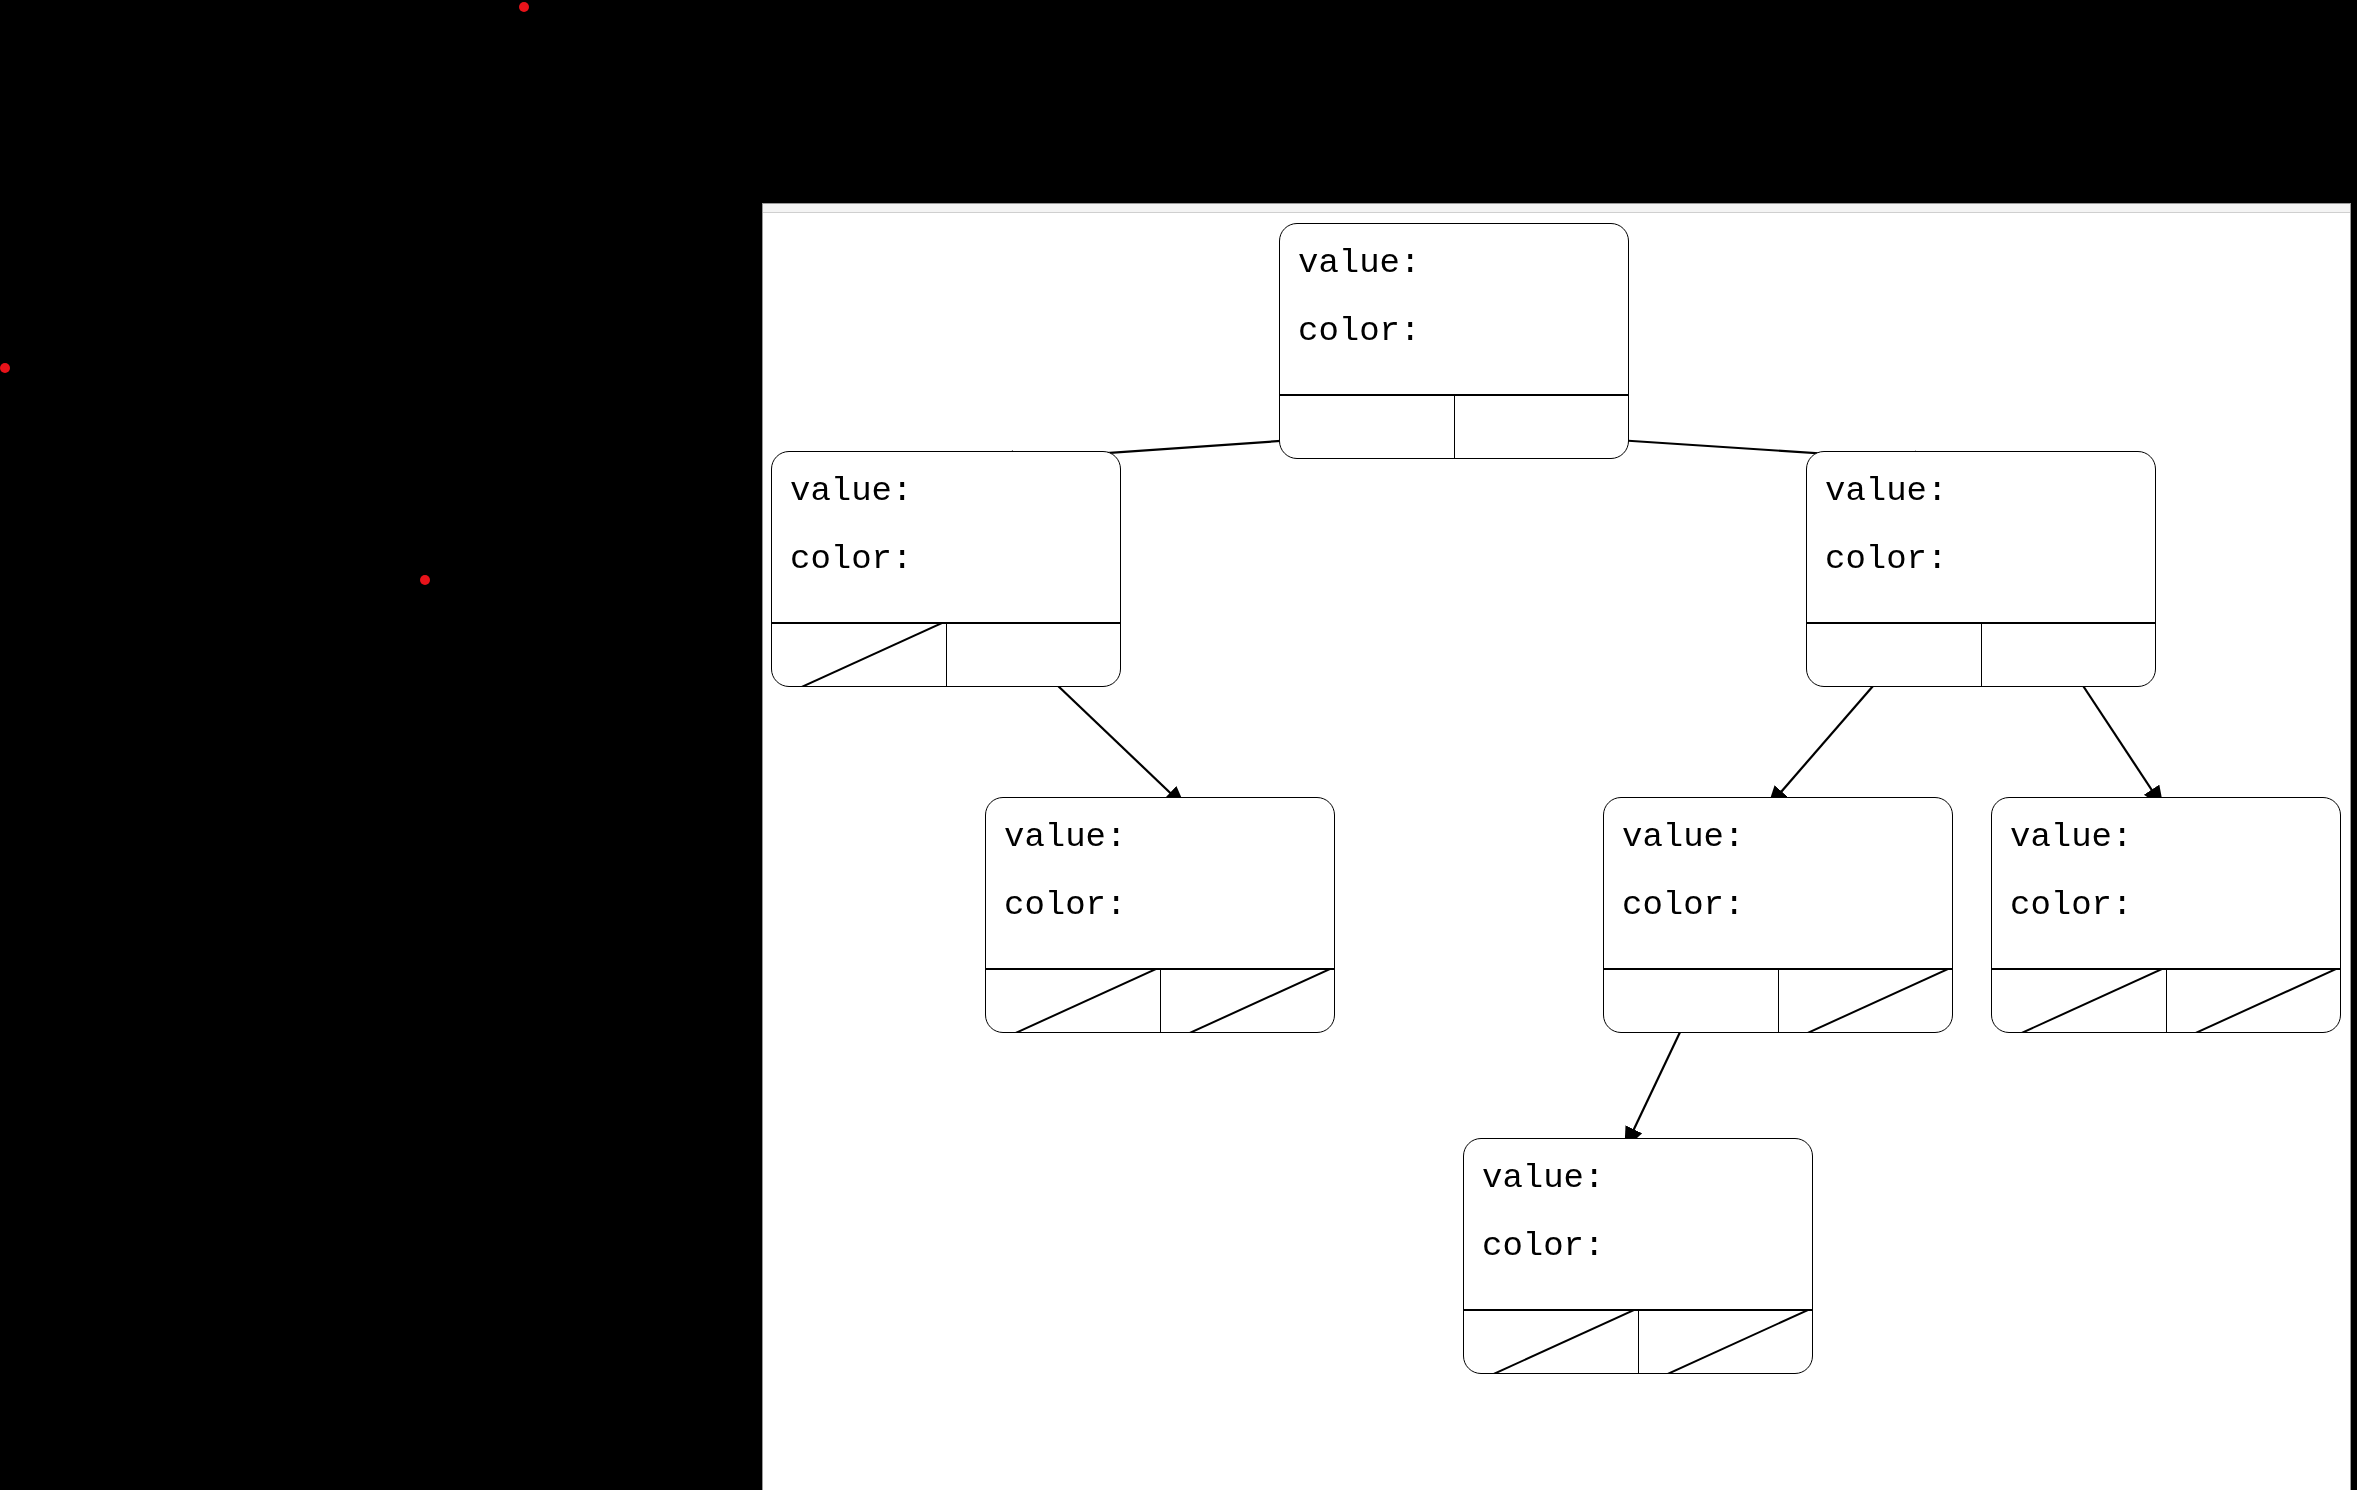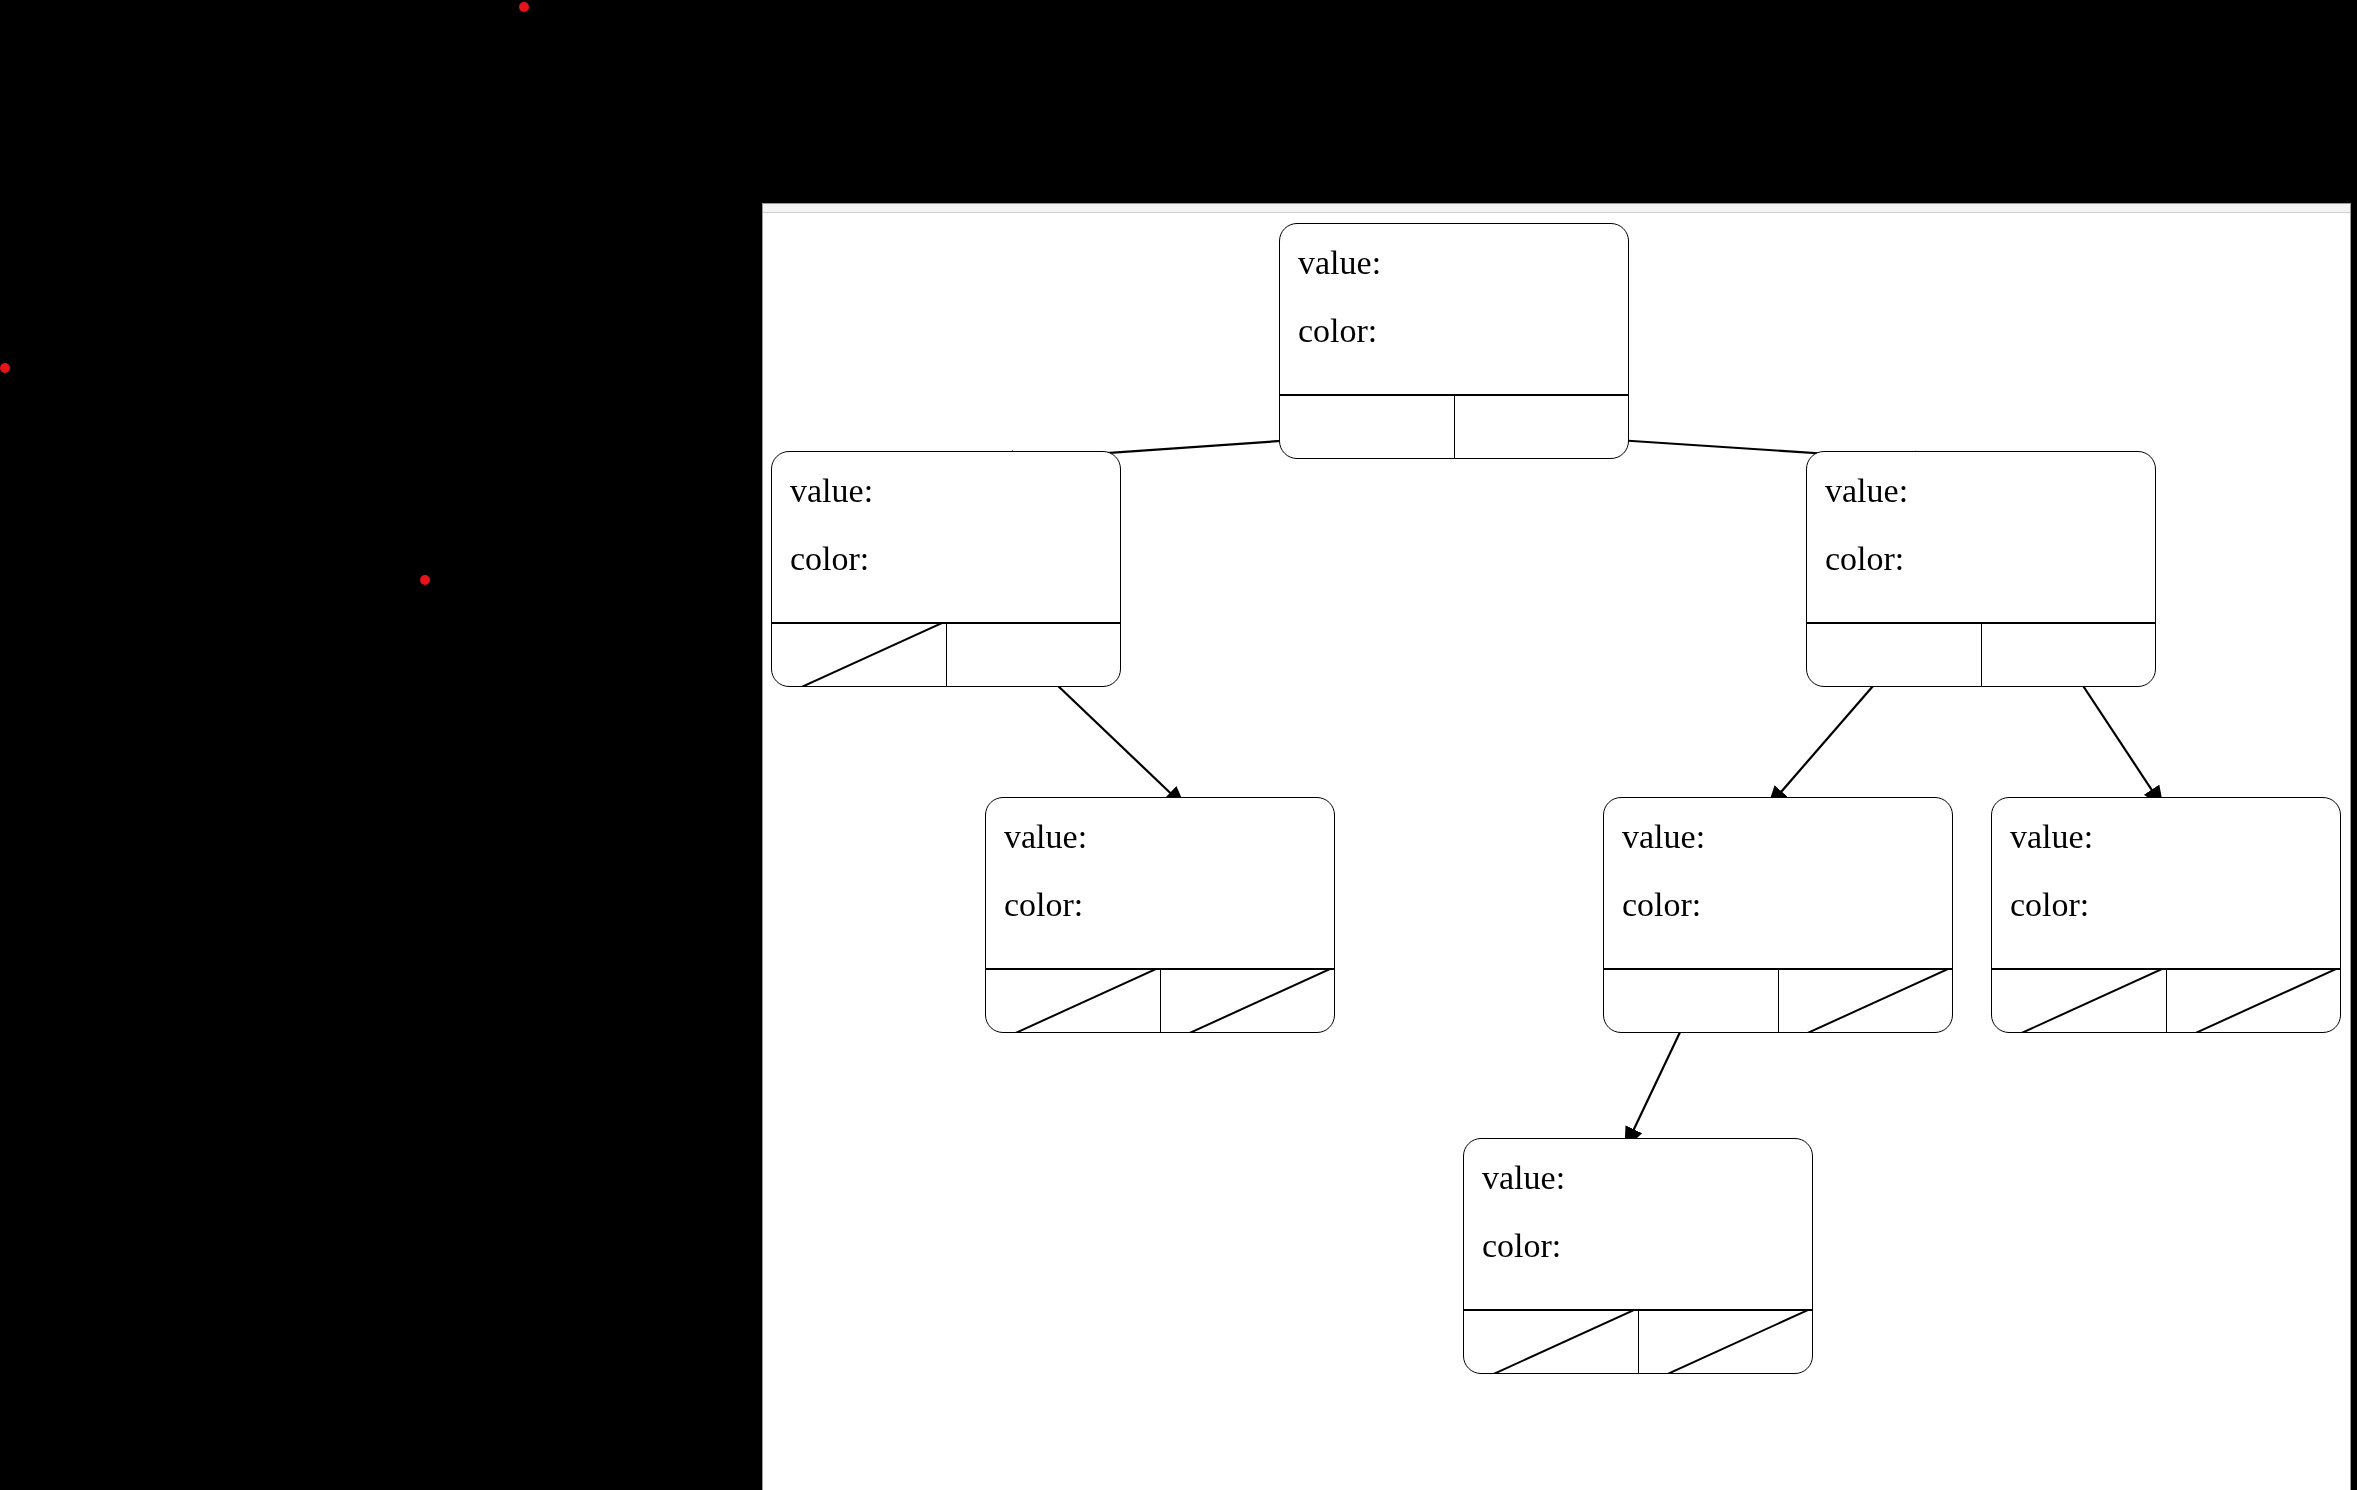--- a/index.html
+++ b/index.html
@@ -80,20 +80,21 @@
     border: 1.6px solid #000000;
     border-radius: 18px;
     overflow: hidden;
   }
   .node-body {
     position: absolute;
     left: 0; top: 0; right: 0;
     bottom: 62px;
     padding: 22px 0 0 18px;
     box-sizing: border-box;
+    font-family: Liberation Mono, monospace;
   }
   .node-field {
     font-size: 34px;
     line-height: 1.0;
     color: #000000;
     white-space: nowrap;
   }
   .node-field.value-field { margin-bottom: 34px; }
 
   .node-ptr-row {

